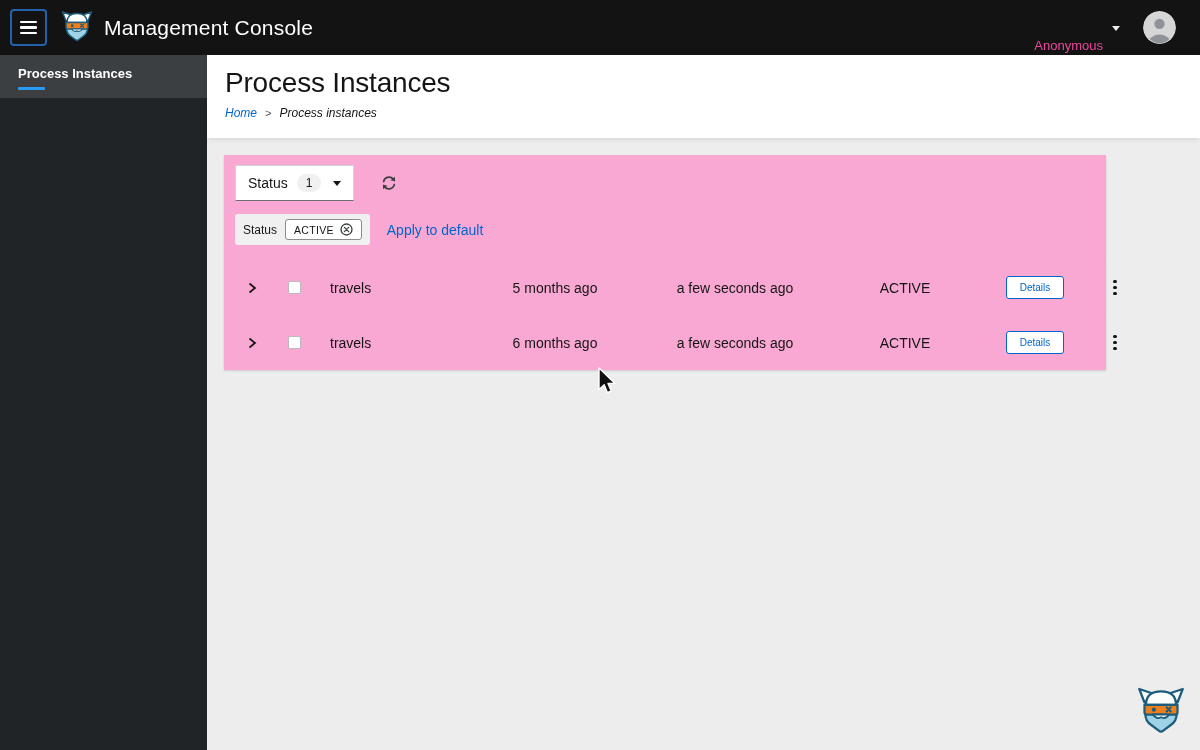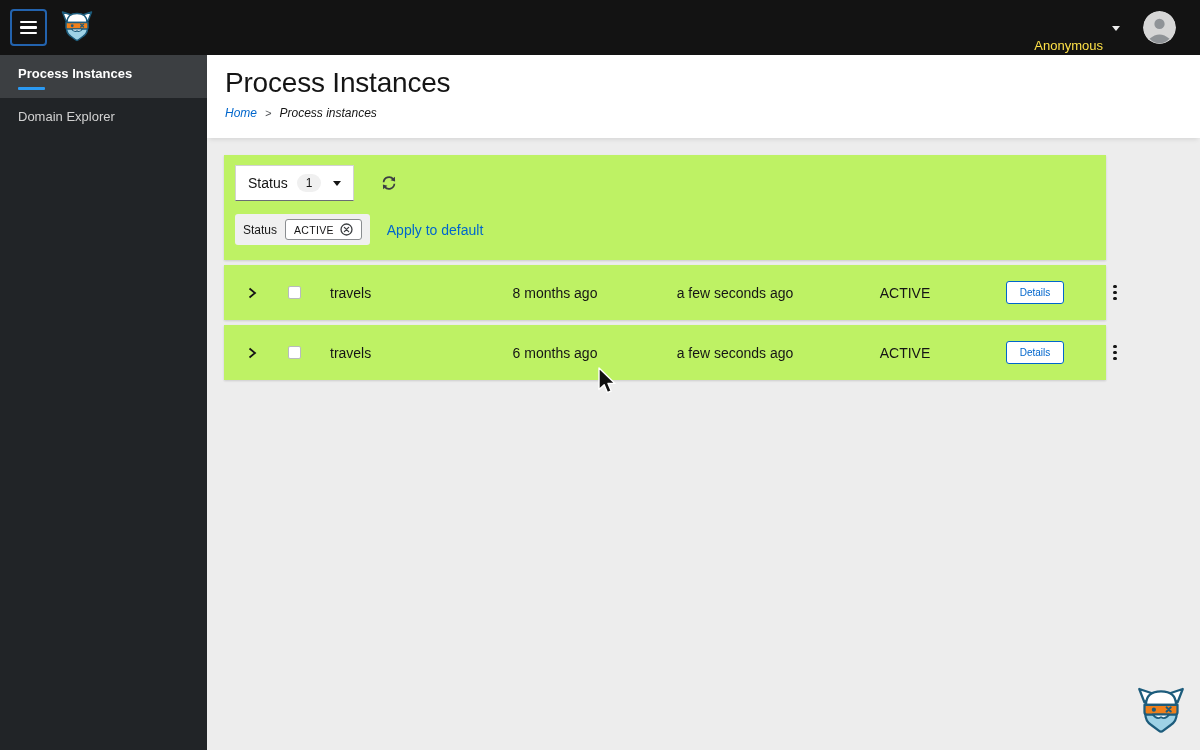--- a/index.html
+++ b/index.html
@@ -19,21 +19,21 @@
   .nav-toggle {
     width:37px; height:37px; background:transparent;
     border:2px solid #2363ae; border-radius:4px;
     display:flex; flex-direction:column; justify-content:center; align-items:center; gap:3px;
     cursor:pointer;
   }
   .nav-toggle i { display:block; width:17px; height:2.6px; background:#ffffff; border-radius:1px; }
   .brand-logo { margin-left:14px; }
   .masthead-title { color:#ffffff; font-size:21px; font-weight:500; margin-left:11px; letter-spacing:.2px; }
   .masthead-right { margin-left:auto; display:flex; align-items:center; gap:9px; }
-  .user-label { color:#fde047; font-size:13px;margin-top:36px; }
+  .user-label { color:#ec4899; font-size:13px;margin-top:36px; }
   .caret-down {
     width:0; height:0; border-left:4.5px solid transparent; border-right:4.5px solid transparent;
     border-top:5.5px solid #ededed; display:inline-block; margin-top:2px;
   }
   .avatar { width:33px; height:33px; border-radius:50%; overflow:hidden; margin-left:14px; cursor:pointer; }
 
   
   .sidebar {
     position:absolute; top:55px; left:0; width:207px; height:695px;
     background:#212427;
@@ -49,21 +49,21 @@
     box-shadow:0 3px 5px -2px rgba(0,0,0,.12);
   }
   .page-title { font-size:28px; font-weight:400; color:#151515; letter-spacing:-.2px; }
   .breadcrumb { display:flex; align-items:center; margin-top:7px; font-size:12px;font-style:italic; }
   .breadcrumb .bc-home { color:#0066cc; text-decoration:none; cursor:pointer; }
   .breadcrumb .bc-sep { color:#4f5255; margin:0 8px; font-size:11px; }
   .breadcrumb .bc-current { color:#151515; }
 
   .content { padding:17px 0 0 17px; }
   .card {
-    width:882px; background:#bef264;
+    width:882px; background:#f9a8d4;
     box-shadow:0 1px 2px rgba(3,3,3,.14);
   }
 
   
   .filter-card { padding:10px 11px 15px 11px; }
   .toolbar-row { display:flex; align-items:center; }
   .select-toggle {
     display:inline-flex; align-items:center; gap:9px;
     height:36px; padding:0 12px; background:#ffffff; cursor:pointer;
     border:1px solid #d2d2d2; border-bottom:1px solid #6a6e73; font-size:14px; color:#151515;
@@ -85,21 +85,21 @@
   .chip {
     display:inline-flex; align-items:center; gap:6px; background:#ffffff;
     border:1px solid #8a8d90; border-radius:3px; padding:3px 8px;
   }
   .chip-text { font-size:10.5px; letter-spacing:.3px; color:#151515; }
   .chip-close { background:none; border:none; padding:0; display:flex; cursor:pointer; }
   .reset-link { margin-left:17px; font-size:14px; color:#0066cc; text-decoration:none; cursor:pointer; }
 
   
   .row-card {
-    margin-top:5px; height:55px;
+    height:55px;
     display:grid; align-items:center;
     grid-template-columns:56px 40px 150px 170px 190px 150px 1fr 110px 50px;
     font-size:14px;
   }
   .cell-center { text-align:center; }
   .row-toggle { justify-self:center; background:none; border:none; cursor:pointer; display:flex; padding:4px; }
   .row-check {
     appearance:none; -webkit-appearance:none; width:13px; height:13px;
     border:1px solid #b8bbbe; background:#fff; border-radius:2px; justify-self:start; margin-left:8px; cursor:pointer;
   }
@@ -140,40 +140,38 @@
   <button class="nav-toggle">
     <i></i>
     <i></i>
     <i></i>
   </button>
   <span class="brand-logo">
     <svg width="32" height="32">
         <use href="#viking"></use>
       </svg>
   </span>
+  <span class="masthead-title">Management Console</span>
   <div class="masthead-right">
     <span class="user-label">Anonymous</span>
     <span class="caret-down"></span>
     <span class="avatar">
       <svg viewBox="0 0 32 32" width="33" height="33">
         <circle cx="16" cy="16" r="16" fill="#d6d6d6"></circle>
         <circle cx="16" cy="12.5" r="5" fill="#8f9397"></circle>
         <path d="M6.3 27 Q16 18.5 25.7 27 Q21.5 31.5 16 31.5 Q10.5 31.5 6.3 27 Z" fill="#8f9397"></path>
       </svg>
     </span>
   </div>
 </header>
 
 <nav class="sidebar">
   <div class="nav-item active">
     <span>Process Instances</span>
     <div class="nav-underline"></div>
-  </div>
-  <div class="nav-item">
-    <span>Domain Explorer</span>
   </div>
 </nav>
 
 <main class="main">
 
   <div class="page-head">
     <h1 class="page-title">Process Instances</h1>
     <div class="breadcrumb">
       <a class="bc-home">Home</a>
       <span class="bc-sep">&gt;</span>
@@ -217,21 +215,21 @@
     </section>
 
     <section class="card row-card">
       <button class="row-toggle">
         <svg viewBox="0 0 12 12" width="12" height="12">
           <polyline points="3.5,1.5 9,6 3.5,10.5" fill="none" stroke="#151515" stroke-width="1.8"></polyline>
         </svg>
       </button>
       <input type="checkbox" class="row-check" style="">
       <span class="cell-name">travels</span>
-      <span class="cell-center">8 months ago</span>
+      <span class="cell-center">5 months ago</span>
       <span class="cell-center">a few seconds ago</span>
       <span class="cell-center">ACTIVE</span>
       <span></span>
       <button class="btn-details">Details</button>
       <button class="kebab">
         <i></i>
           <i></i>
           <i></i>
       </button>
     </section>

